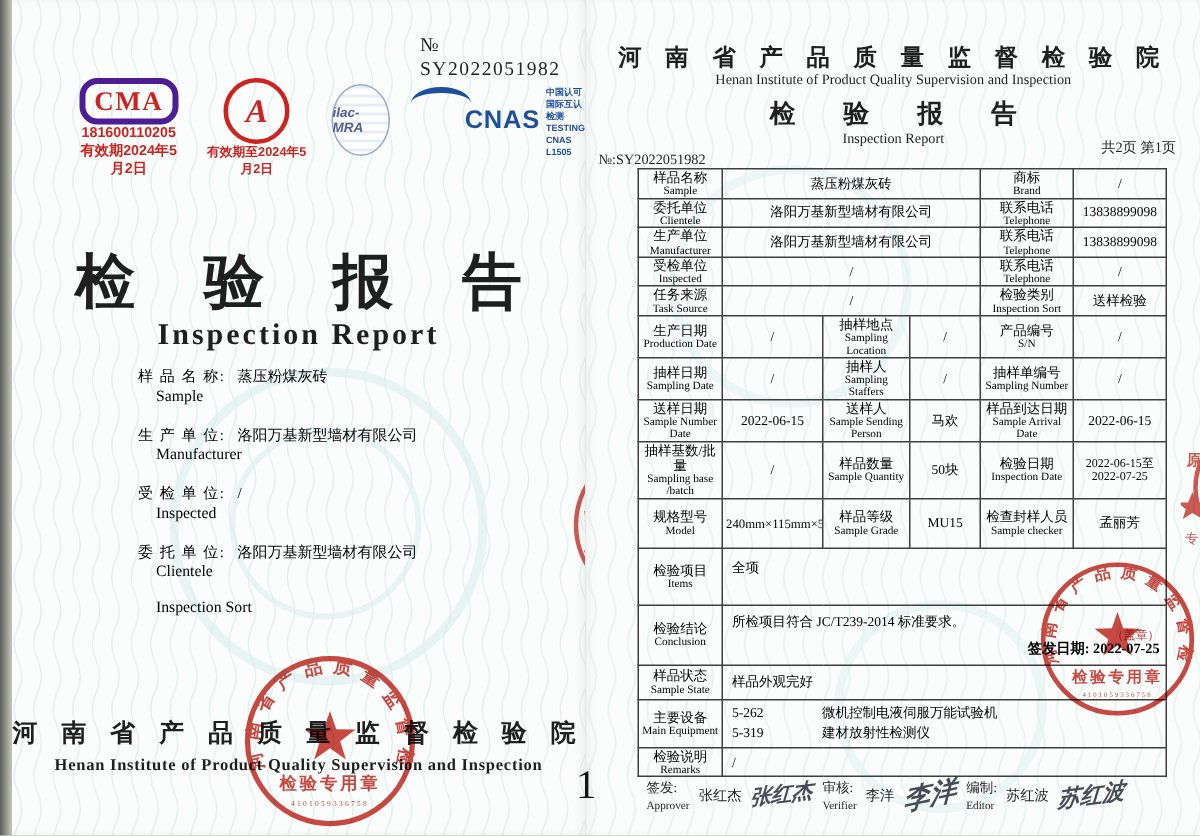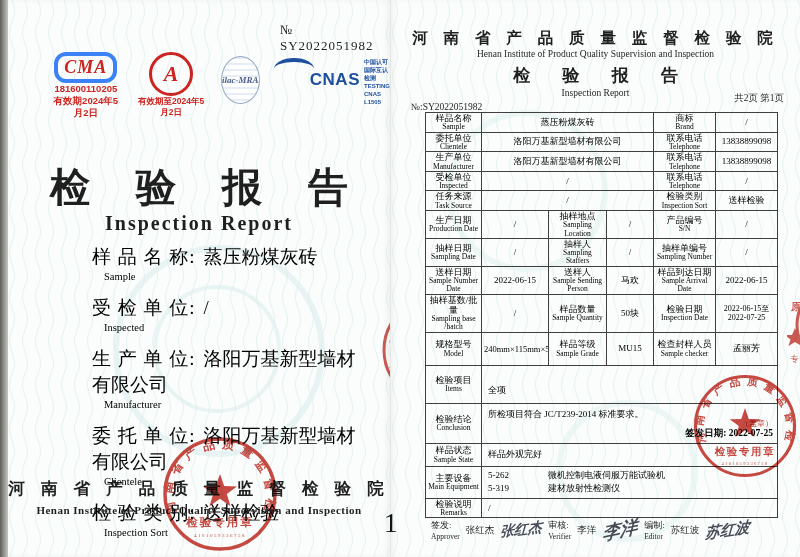--- a/index.html
+++ b/index.html
@@ -9,57 +9,57 @@
   .page{position:absolute;top:0;height:557px;background:#fbfdfc;}
   .page-left{left:8px;width:382px;box-shadow:inset -3px 0 6px rgba(0,0,0,.05);}
   .page-right{left:391px;width:409px;box-shadow:inset 3px 0 5px rgba(0,0,0,.04);}
   .wave{position:absolute;inset:0;opacity:.5;pointer-events:none;}
   .wm{position:absolute;border-radius:50%;border:6px solid #dcefec;opacity:.6;pointer-events:none;}
   .ink{color:#1f1f1f;}
   
   .repno-l{position:absolute;left:272px;top:22px;font-size:13px;letter-spacing:1px;}
   .logos{position:absolute;left:42px;top:52px;display:flex;align-items:flex-start;gap:14px;}
   .cma-box{text-align:center;color:#cc2420;font-weight:bold;}
-  .cma-shape{display:inline-block;border:4px solid #3b82f6;border-radius:12px;padding:0 6px;
-             font-size:18px;font-style:italic;letter-spacing:1px;line-height:1.3;}
+  .cma-shape{display:inline-block;border:4px solid #4c1d95;border-radius:12px;padding:0 6px;
+             font-size:18px;letter-spacing:1px;line-height:1.3;}
   .redline{font-size:9.5px;font-weight:bold;color:#cc2420;line-height:1.25;font-family:"Liberation Sans",sans-serif;}
   .cal-circle{width:38px;height:38px;border:3px solid #cc2420;border-radius:50%;margin:0 auto;
               display:flex;align-items:center;justify-content:center;color:#cc2420;
               font-size:22px;font-weight:bold;font-style:italic;}
   .ilac-circle{width:46px;height:46px;border-radius:50%;border:1px solid #98a8c4;margin-top:4px;
               background:repeating-linear-gradient(180deg,#e7edf5 0 2px,#ffffff 2px 6px);
               display:flex;align-items:center;justify-content:center;}
-  .ilac-txt{font-size:9px;font-weight:bold;font-style:italic;color:#50628c;font-family:Liberation Serif, serif;}
+  .ilac-txt{font-size:9px;font-weight:bold;font-style:italic;color:#50628c;font-family:Liberation Sans, sans-serif;}
   .cnas-wrap{display:flex;gap:4px;margin-top:6px;}
   .cnas-mark{color:#1d4f9e;font-weight:bold;font-family:"Liberation Sans",sans-serif;}
   .cnas-swoosh{width:40px;height:9px;border-top:4px solid #1d4f9e;border-radius:60%/100% 100% 0 0;}
   .cnas-word{font-size:17px;letter-spacing:.5px;line-height:1;margin-left:36px;}
   .cnas-side{font-size:6px;line-height:1.35;color:#1d4f9e;font-weight:bold;font-family:"Liberation Sans",sans-serif;}
   .title-l{position:absolute;left:0;top:160px;width:100%;text-align:center;font-size:40px;
            font-weight:bold;letter-spacing:18px;text-indent:18px;}
   .subtitle-l{position:absolute;left:0;top:212px;width:100%;text-align:center;font-size:20px;
               font-weight:bold;letter-spacing:2px;}
   .fields{position:absolute;left:84px;top:244px;width:280px;}
   .field{margin-bottom:13px;}
-  .f-row{font-size:19px;}
+  .f-row{font-size:10px;}
   .f-lab{letter-spacing:1px;}
   .f-val{margin-left:8px;}
   .f-en{font-size:10.5px;margin-left:12px;margin-top:1px;}
   .footer-cn{position:absolute;left:0;top:478px;width:100%;text-align:center;font-size:16.5px;
              font-weight:bold;letter-spacing:6px;}
   .footer-en{position:absolute;left:0;top:504px;width:100%;text-align:center;font-size:11px;font-weight:bold;letter-spacing:.5px;}
   
   .hdr-cn{position:absolute;left:0;top:28px;width:100%;text-align:center;font-size:15.5px;
           font-weight:bold;letter-spacing:6px;}
   .hdr-en{position:absolute;left:0;top:49px;width:100%;text-align:center;font-size:9.5px;}
   .title-r{position:absolute;left:0;top:64px;width:100%;text-align:center;font-size:17px;
            font-weight:bold;letter-spacing:14px;text-indent:14px;}
   .subtitle-r{position:absolute;left:0;top:88px;width:100%;text-align:center;font-size:9.5px;}
   .pageinfo{position:absolute;right:16px;top:92px;font-size:9.5px;}
-  .repno-r{position:absolute;left:20px;top:102px;font-size:9.5px;}
+  .repno-r{position:absolute;left:8px;top:102px;font-size:9.5px;}
   table.rep{position:absolute;left:34px;top:112px;width:352px;border-collapse:collapse;table-layout:fixed;}
   table.rep td{border:1px solid #3f3f3f;padding:0 2px;vertical-align:middle;overflow:hidden;}
   .lab{text-align:center;}
   .lab .cn{font-size:9px;line-height:1.15;}
   .lab .en{font-size:7.5px;line-height:1.1;}
   .val{text-align:center;font-size:9px;line-height:1.2;}
   .val.left{text-align:left;padding-left:6px;}
   tr.rA{height:19px;} tr.rB{height:25px;} tr.r10{height:33px;} tr.r11{height:38px;}
   tr.r12{height:30px;} tr.r13{height:40px;} tr.r14{height:23px;} tr.r15{height:32px;} tr.r16{height:17px;}
   .conc-cell{position:relative;}
@@ -129,33 +129,32 @@
 
     <div class="title-l ink">检 验 报 告</div>
     <div class="subtitle-l ink">Inspection Report</div>
 
     <div class="fields">
       <div class="field">
         <div class="f-row"><span class="f-lab">样 品 名 称:</span><span class="f-val">蒸压粉煤灰砖</span></div>
         <div class="f-en">Sample</div>
       </div>
       <div class="field">
+        <div class="f-row"><span class="f-lab">生 产 单 位:</span><span class="f-val">洛阳万基新型墙材有限公司</span></div>
+        <div class="f-en">Manufacturer</div>
+      </div>
+      <div class="field">
         <div class="f-row"><span class="f-lab">受 检 单 位:</span><span class="f-val">/</span></div>
         <div class="f-en">Inspected</div>
-      </div>
-      <div class="field">
-        <div class="f-row"><span class="f-lab">生 产 单 位:</span><span class="f-val">洛阳万基新型墙材有限公司</span></div>
-        <div class="f-en">Manufacturer</div>
       </div>
       <div class="field">
         <div class="f-row"><span class="f-lab">委 托 单 位:</span><span class="f-val">洛阳万基新型墙材有限公司</span></div>
         <div class="f-en">Clientele</div>
       </div>
       <div class="field">
-        <div class="f-row"><span class="f-lab">检 验 类 别:</span><span class="f-val">送样检验</span></div>
         <div class="f-en">Inspection Sort</div>
       </div>
     </div>
 
     <div class="footer-cn ink">河 南 省 产 品 质 量 监 督 检 验 院</div>
     <div class="footer-en ink">Henan Institute of Product Quality Supervision and Inspection</div>
 
     <svg class="seal" style="left:152px;top:434px;" width="120" height="120" viewBox="0 0 120 120">
       <circle cx="60" cy="60" r="55" fill="none" stroke="#c23128" stroke-width="3.5"></circle>
       <defs>
@@ -352,21 +351,21 @@
               <div class="cn">检查封样人员</div>
               <div class="en">Sample checker</div>
             </td>
         <td class="val"><span>孟丽芳</span></td>
       </tr>
       <tr class="r11">
         <td class="lab">
               <div class="cn">检验项目</div>
               <div class="en">Items</div>
             </td>
-        <td class="val left" colspan="5" style="vertical-align:top;padding-top:19px;"><span>全项</span></td>
+        <td class="val left" colspan="5" style="vertical-align:top;padding-top:8px;font-family:Liberation Mono, monospace;"><span>全项</span></td>
       </tr>
       <tr class="r13">
         <td class="lab">
               <div class="cn">检验结论</div>
               <div class="en">Conclusion</div>
             </td>
         <td class="val left conc-cell" colspan="5">
           <div class="conc-txt">所检项目符合 JC/T239-2014 标准要求。</div>
           <div class="issue">
             <div class="gaizhang">（盖章）</div>

